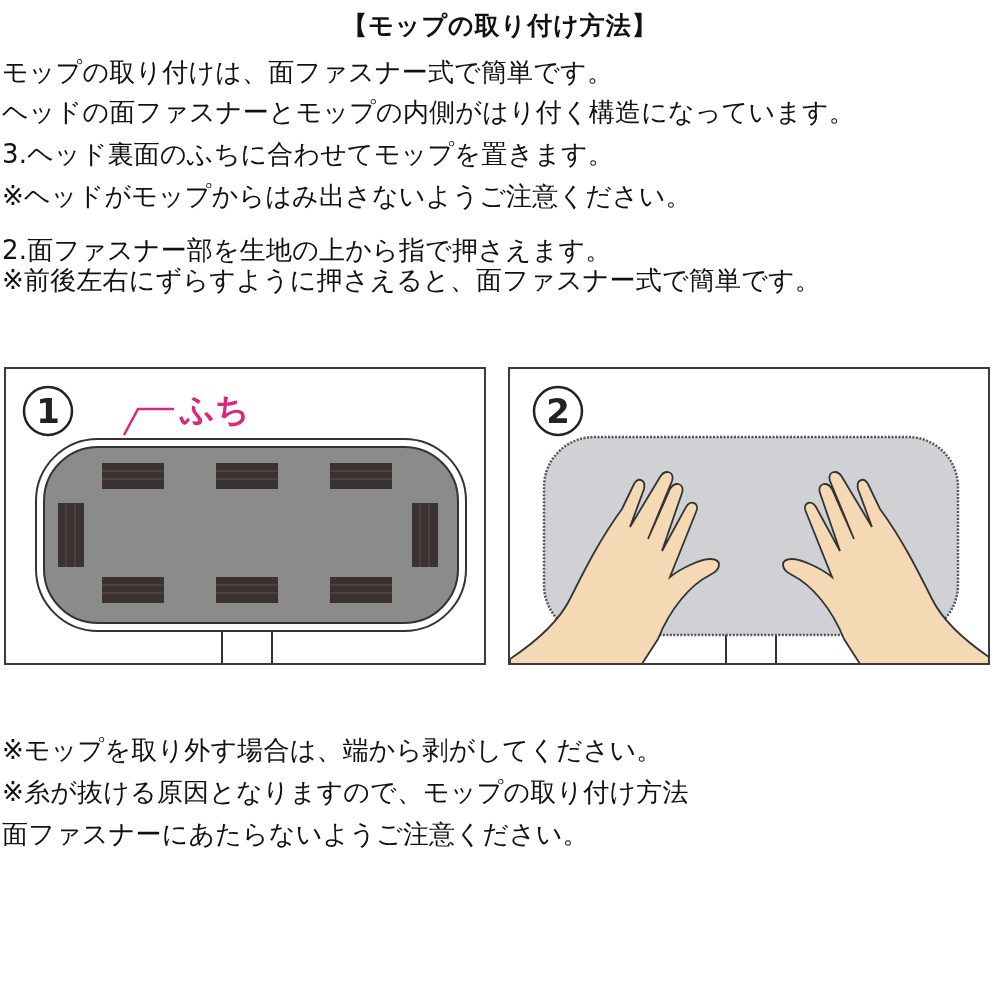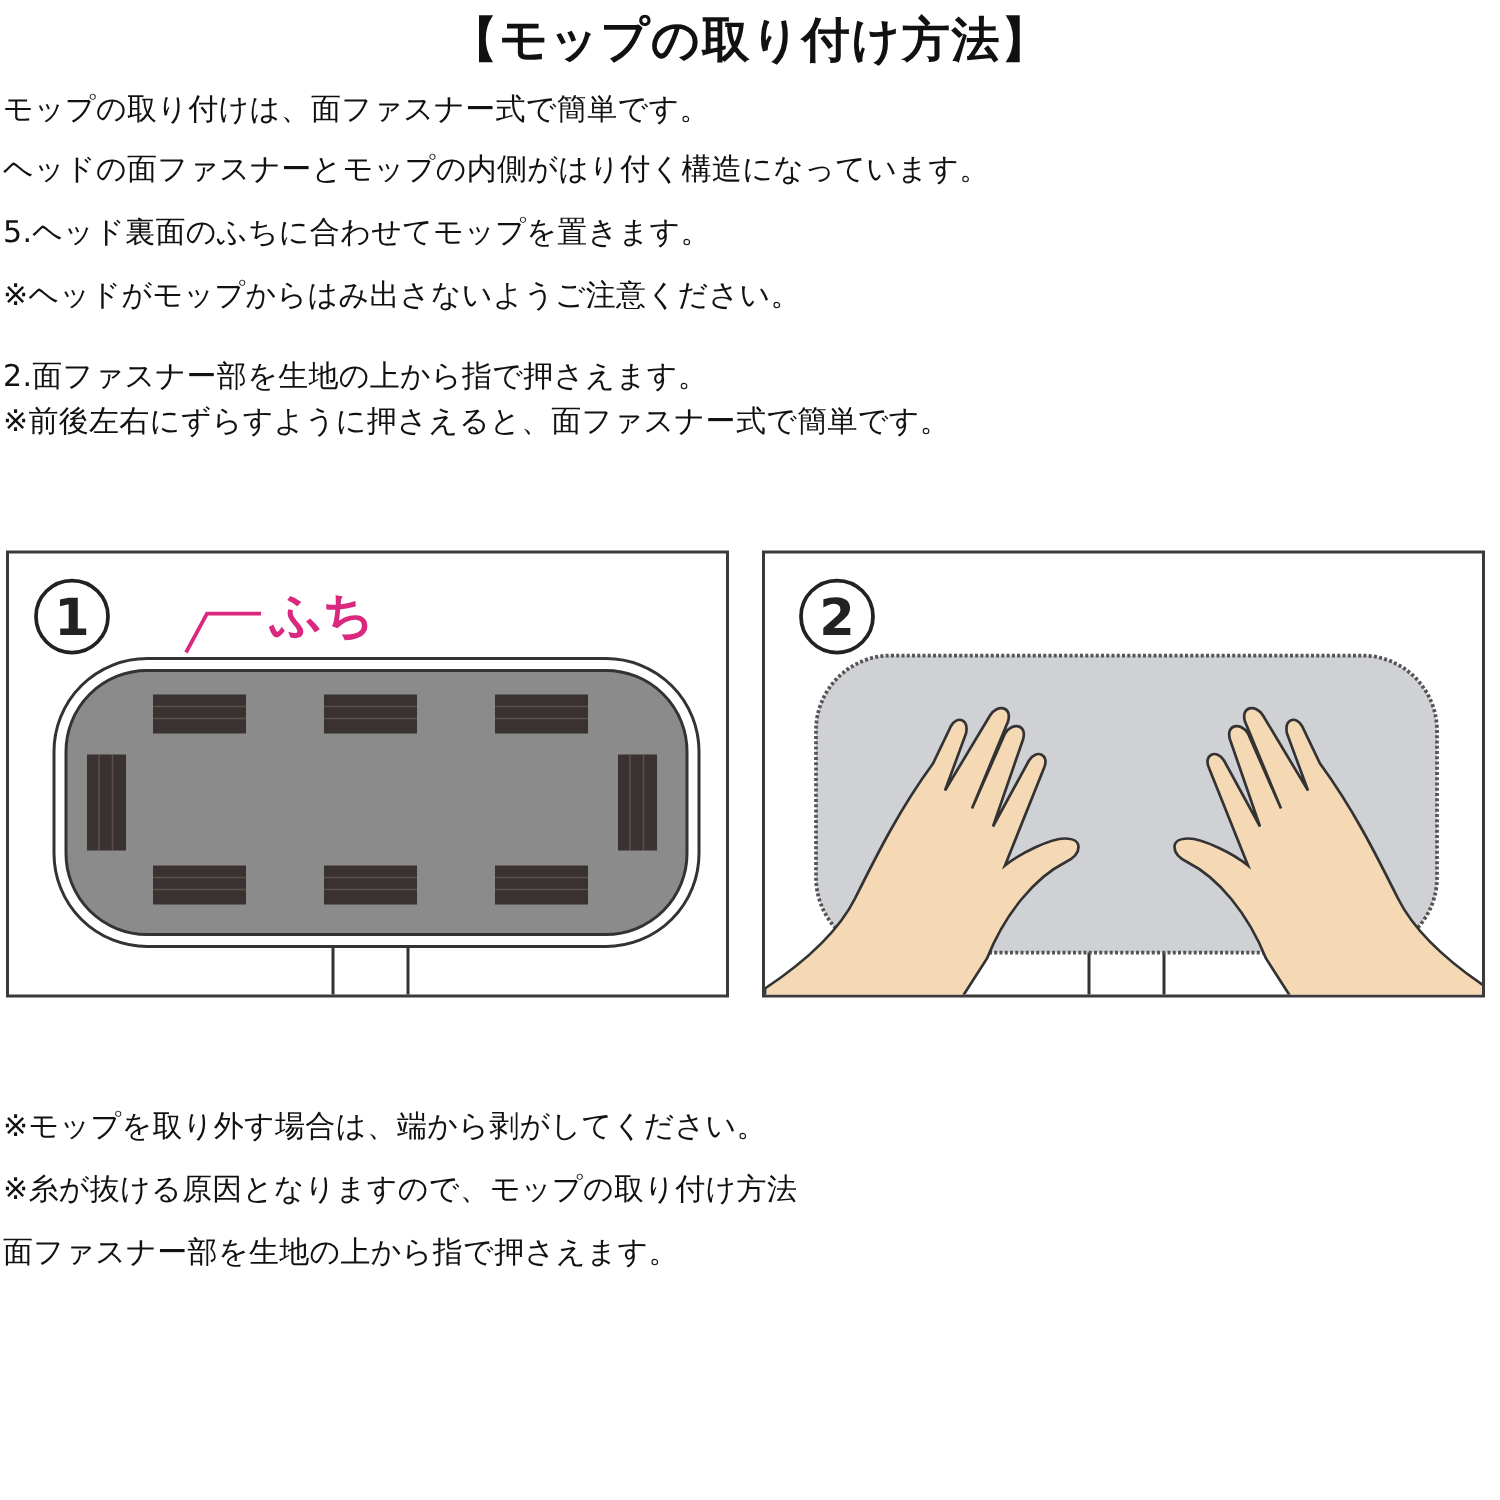--- a/index.html
+++ b/index.html
@@ -1,31 +1,31 @@
 <!DOCTYPE html>
 <html><head>
 <meta charset="utf-8">
 <style>
   html, body { margin:0; padding:0; background:#ffffff; }
   body { width:1000px; height:1000px; position:relative; overflow:hidden;
          font-family:"DejaVu Sans", "Liberation Sans", sans-serif; color:#111; }
   .title { position:absolute; top:2px; left:0; width:1000px; text-align:center;
-           font-size:32px; font-weight:bold; letter-spacing:1px; line-height:48px; }
-  .line { position:absolute; left:2px; font-size:20px; line-height:40px; white-space:nowrap; letter-spacing:0.2px; }
+           font-size:25px; font-weight:bold; letter-spacing:1px; line-height:48px; }
+  .line { position:absolute; left:2px; font-size:26px; line-height:40px; white-space:nowrap; letter-spacing:0.2px; }
   .panel { position:absolute; top:367px; width:482px; height:298px; border:2px solid #3a3a3a; box-sizing:border-box; background:#fff; overflow:hidden; }
   .panel svg { position:absolute; left:0; top:0; }
 </style>
 </head>
 <body>
 
 <div class="title">【モップの取り付け方法】</div>
 
 <div class="line" style="top:52px">モップの取り付けは、面ファスナー式で簡単です。</div>
 <div class="line" style="top:92px">ヘッドの面ファスナーとモップの内側がはり付く構造になっています。</div>
-<div class="line" style="top:134px">5.ヘッド裏面のふちに合わせてモップを置きます。</div>
+<div class="line" style="top:134px">3.ヘッド裏面のふちに合わせてモップを置きます。</div>
 <div class="line" style="top:176px">※ヘッドがモップからはみ出さないようご注意ください。</div>
 <div class="line" style="top:230px">2.面ファスナー部を生地の上から指で押さえます。</div>
 <div class="line" style="top:260px">※前後左右にずらすように押さえると、面ファスナー式で簡単です。</div>
 
 <div class="panel" style="left:4px">
   <svg width="482" height="298" viewBox="0 0 482 298">
 
     <circle cx="42" cy="42" r="24" fill="#fff" stroke="#222" stroke-width="2.5"></circle>
     <text x="42" y="54" text-anchor="middle" font-size="34" font-weight="bold" fill="#222" font-family="DejaVu Sans, sans-serif">1</text>
 
@@ -81,13 +81,13 @@
     <rect x="34" y="68" width="414" height="198" rx="50" fill="#cfd1d4" stroke="#555" stroke-width="2.5" stroke-dasharray="2 1.5"></rect>
 
     <path d="M0,298 L0,290 C30,270 50,250 60,230 C75,200 90,170 112,140 L124,115 C128,108 136,110 134,120 L120,158 L150,108 C155,100 165,102 162,112 L138,170 L160,120 C165,112 175,114 172,124 L152,182 L176,138 C181,130 190,134 186,143 L160,208 C170,200 190,190 200,190 C212,190 212,200 200,206 C180,216 160,240 148,270 L130,298 Z" fill="#f5d9b5" stroke="#333" stroke-width="1.8"></path>
 
     <path d="M482,298 L482,290 C452,270 432,250 422,230 C407,200 392,170 370,140 L358,115 C354,108 346,110 348,120 L362,158 L332,108 C327,100 317,102 320,112 L344,170 L322,120 C317,112 307,114 310,124 L330,182 L306,138 C301,130 292,134 296,143 L322,208 C312,200 292,190 282,190 C270,190 270,200 282,206 C302,216 322,240 334,270 L352,298 Z" fill="#f5d9b5" stroke="#333" stroke-width="1.8"></path>
   </svg>
 </div>
 
 <div class="line" style="top:730px">※モップを取り外す場合は、端から剥がしてください。</div>
 <div class="line" style="top:772px">※糸が抜ける原因となりますので、モップの取り付け方法</div>
-<div class="line" style="top:814px">面ファスナー部を生地の上から指で押さえます。</div>
+<div class="line" style="top:814px">面ファスナーにあたらないようご注意ください。</div>
 
 </body></html>

